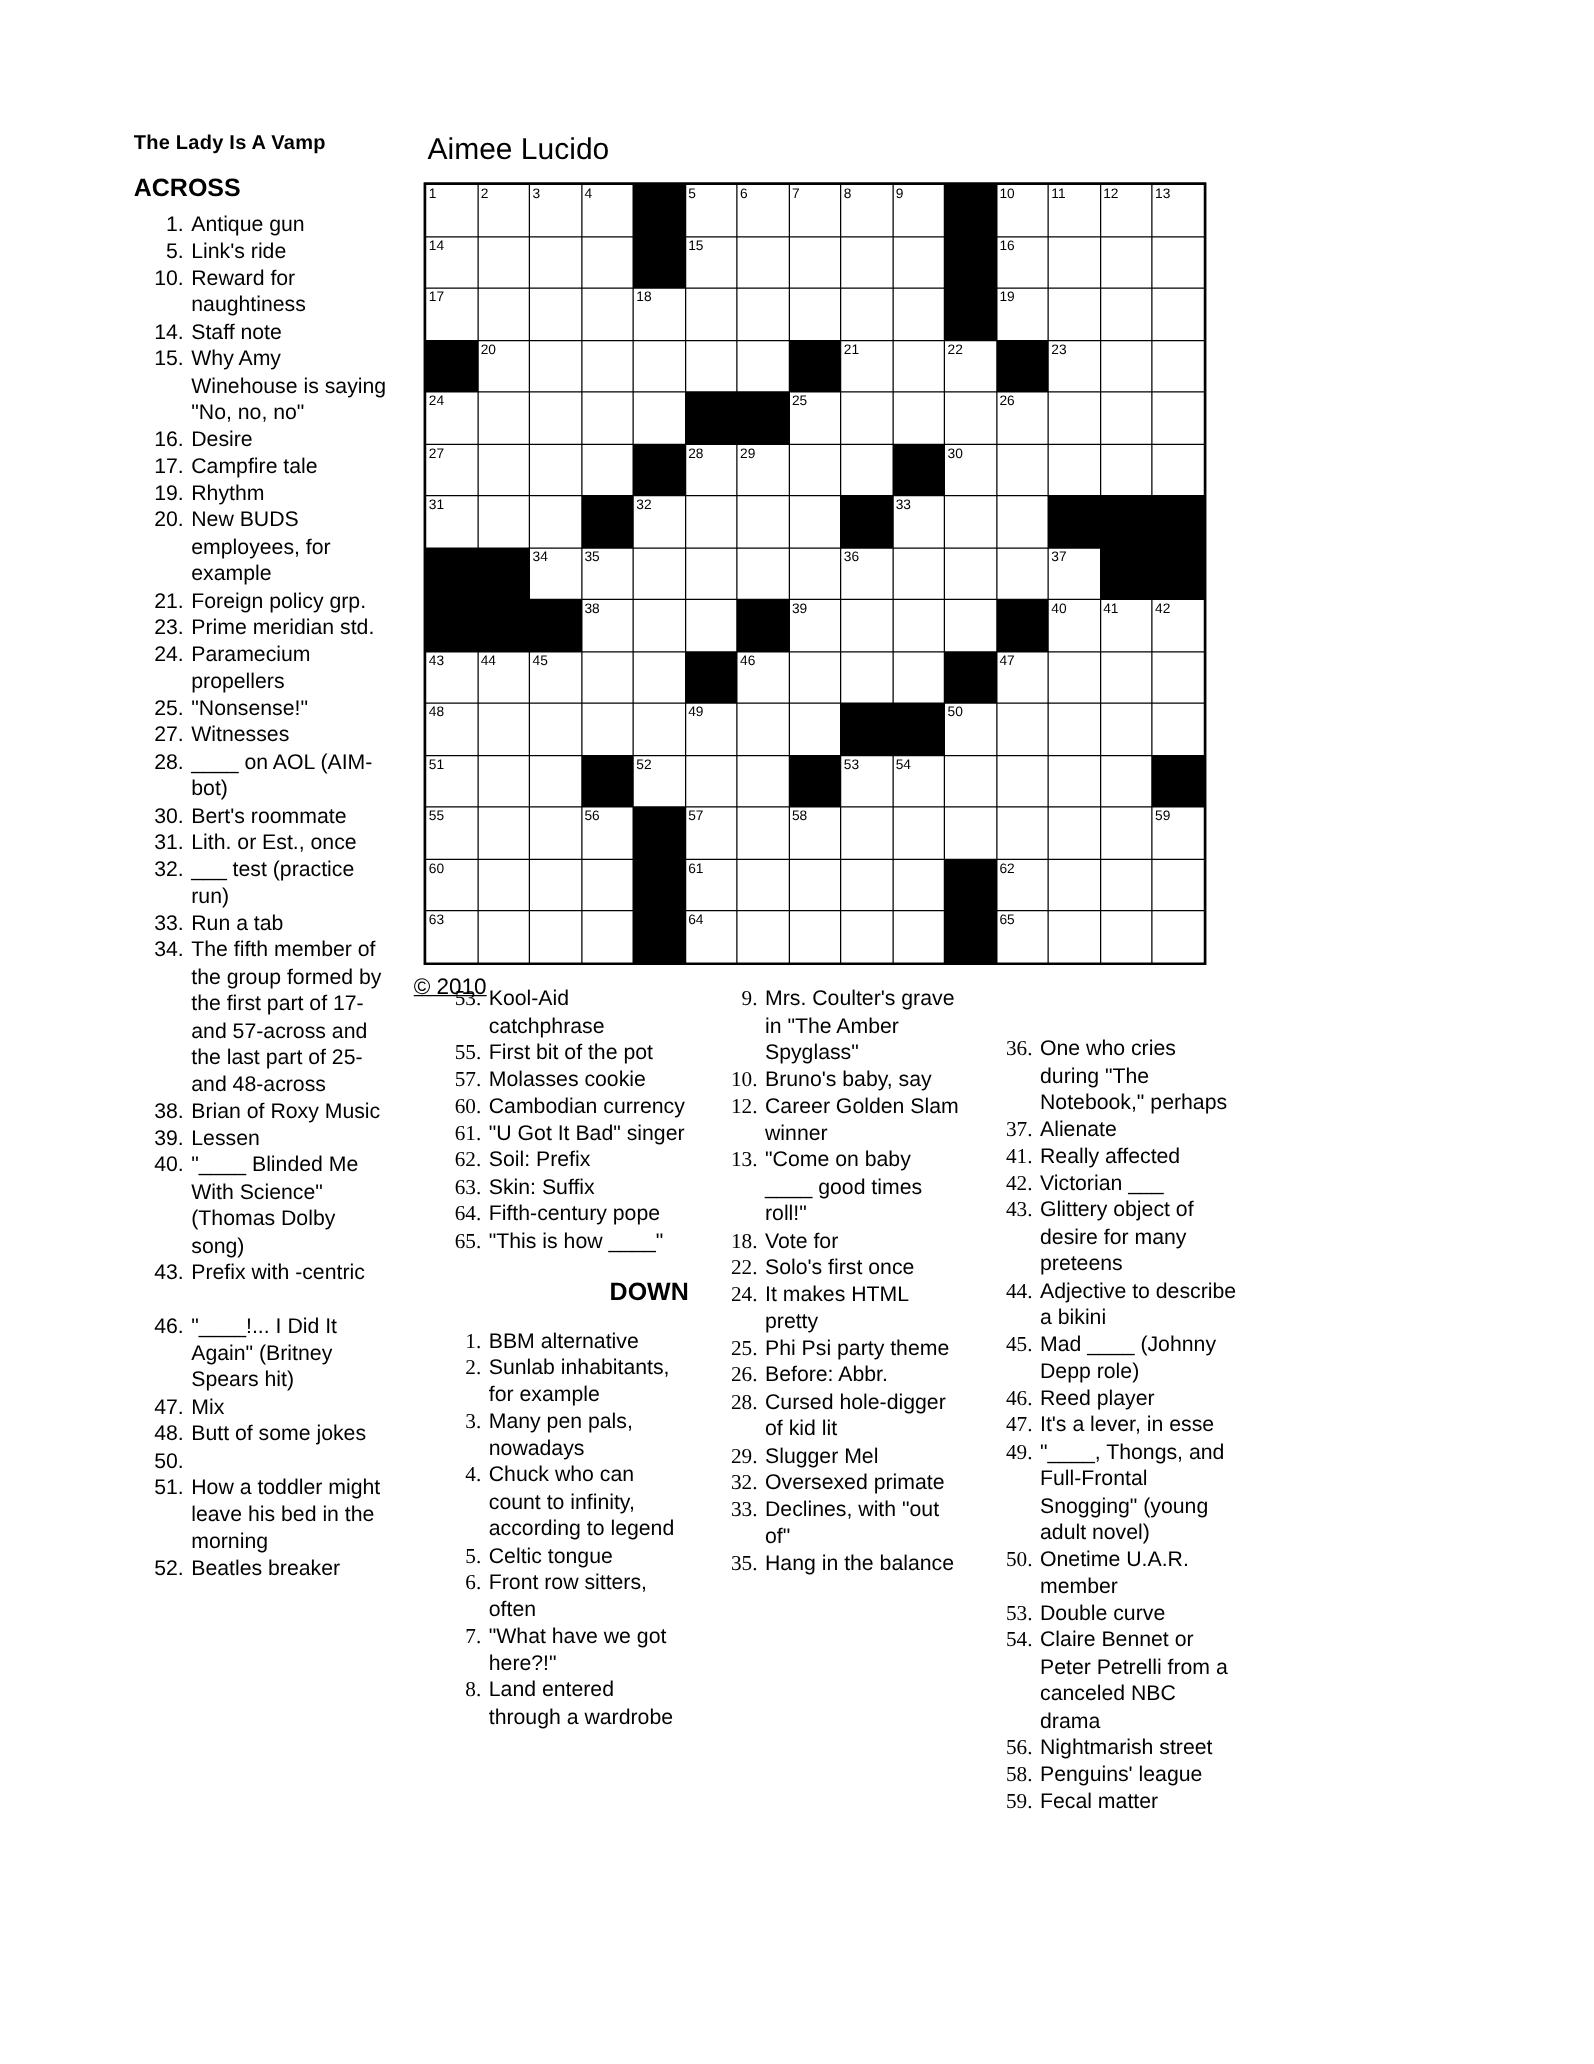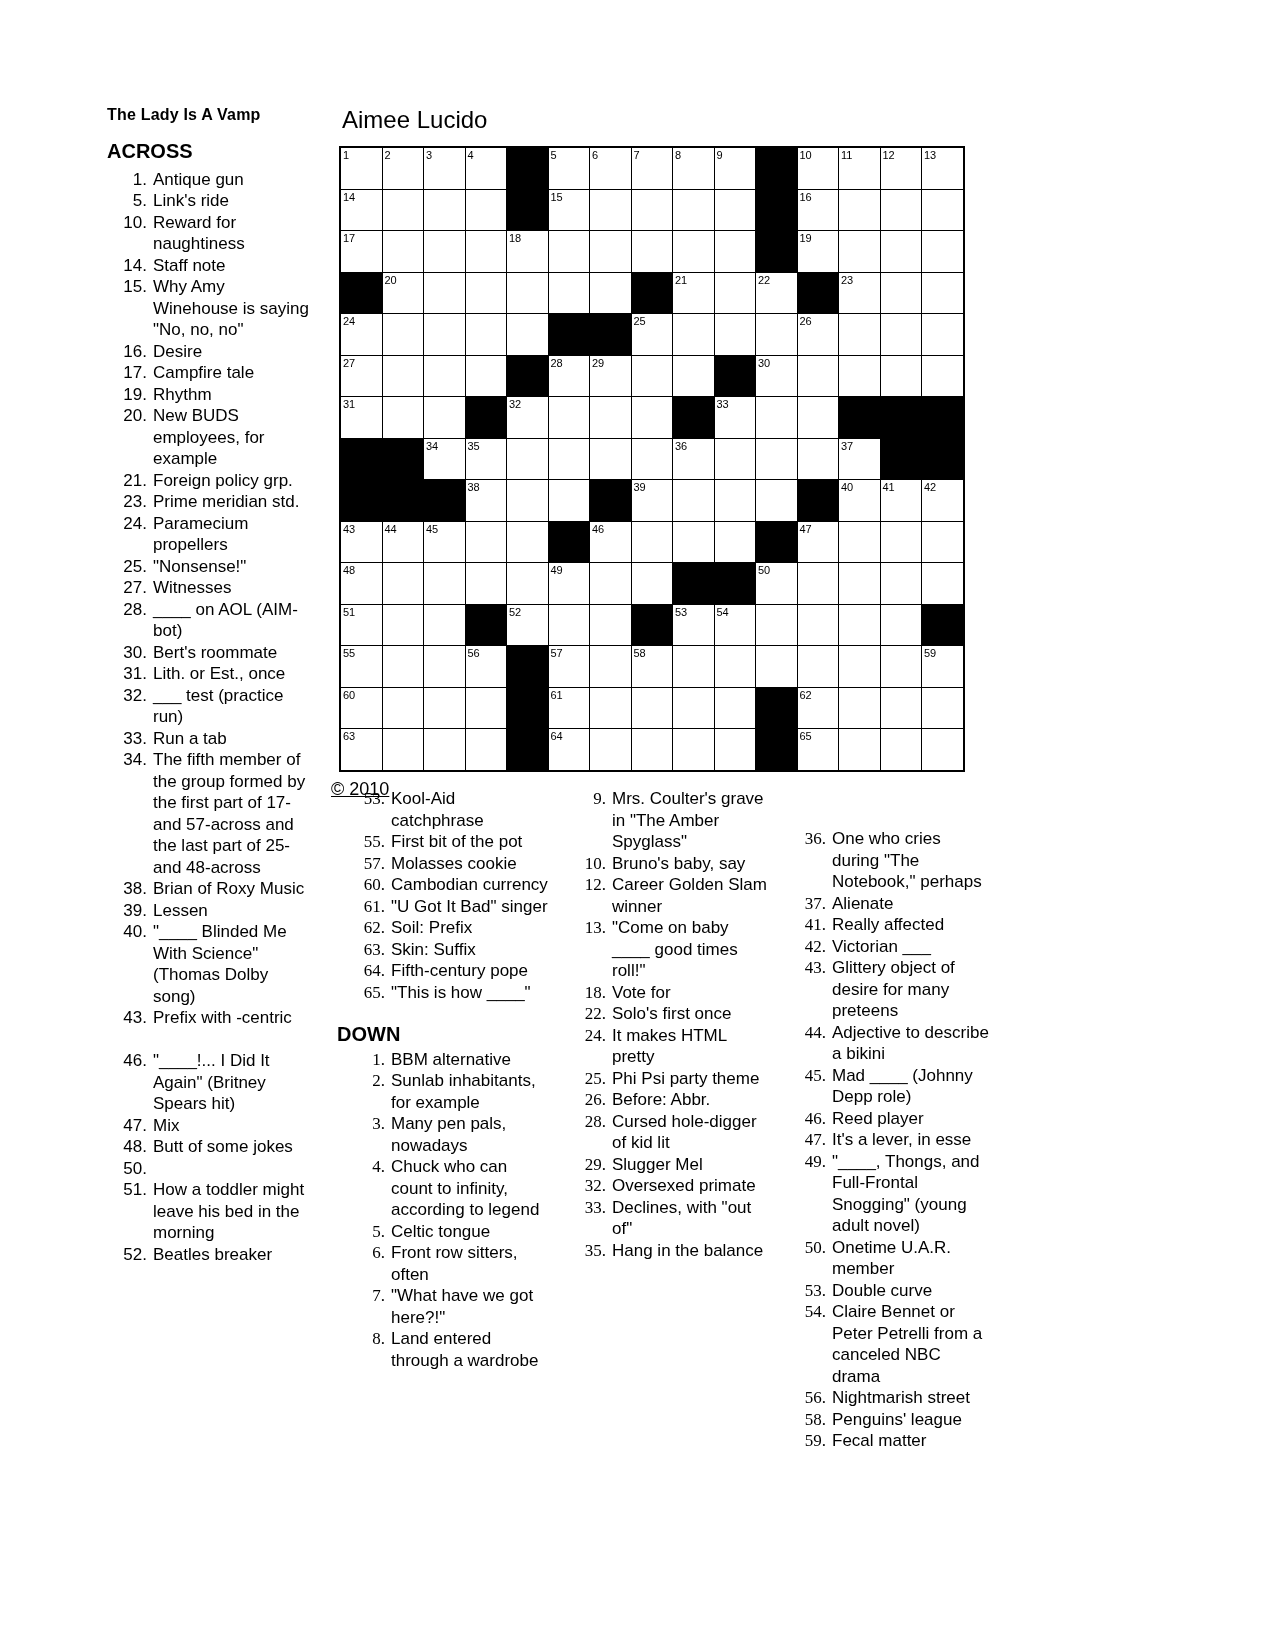--- a/index.html
+++ b/index.html
@@ -9,21 +9,21 @@
   }
   .abs{position:absolute;}
   .title{left:107px;top:106px;font-size:16px;font-weight:bold;letter-spacing:.2px;}
   .author{left:342px;top:106px;font-size:24px;}
   .clue-col{line-height:21.5px;}
   .col1{left:107px;top:141px;width:212px;}
   .col2{left:337px;top:788px;width:214px;}
   .col3{left:558px;top:788px;width:212px;}
   .col4{left:778px;top:828px;width:220px;}
   h2.section{font-size:20px;font-weight:bold;margin:0 0 6px 0;padding:0;}
-  h2.down-h{margin-top:21px;margin-bottom:3px;}
+  h2.down-h{margin-top:21px;margin-bottom:16px;text-align:right;}
   ol.clues{list-style:none;margin:0;padding:0;}
   li.clue{display:flex;font-size:17px;line-height:21.5px;}
   li.clue .num{flex:none;width:40px;text-align:right;white-space:nowrap;}
   .col2 li.clue .num,.col3 li.clue .num,.col4 li.clue .num{width:48px;font-family:Liberation Serif, serif;}
   li.clue .txt{padding-left:6px;width:158px;}
   li.clue.gap-before{margin-top:21.5px;}
   .grid{
     left:339px;top:146px;
     display:grid;grid-template-columns:repeat(15,40.5px);grid-auto-rows:40.5px;
     gap:1px;background:#000;border:2px solid #000;width:-moz-fit-content;width:fit-content;

